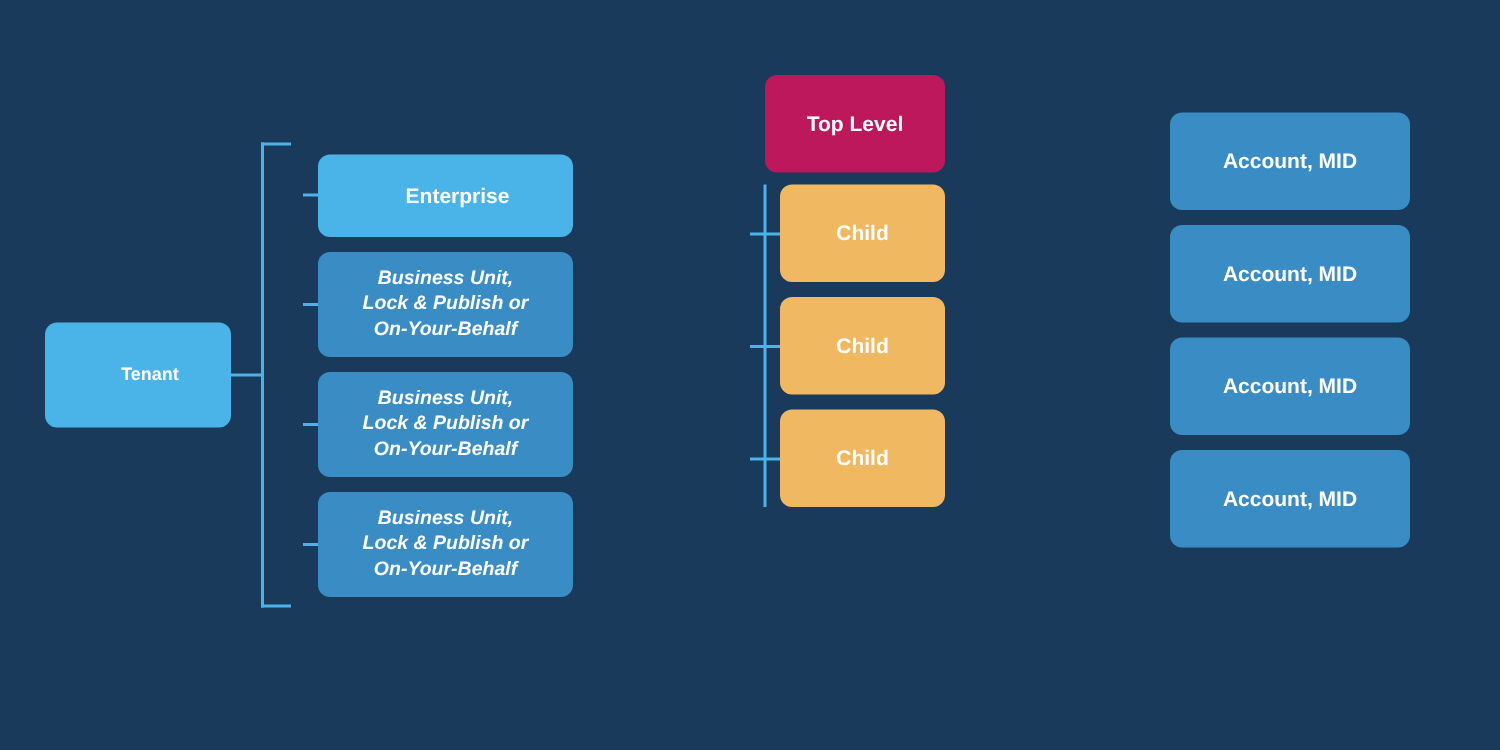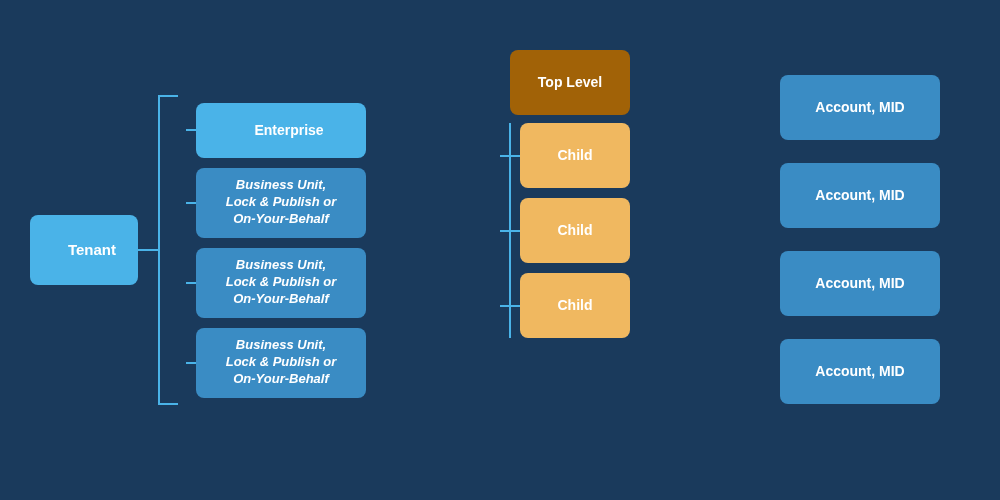--- a/index.html
+++ b/index.html
@@ -27,21 +27,21 @@
       font-size: 14px;
       line-height: 1.3;
     }
 
     .box-blue-light {
       background: #4ab3e8;
       padding-left: 16px;
     }
 
     .box-orange-dark {
-      background: #a16207;
+      background: #be185d;
     }
 
     .box-orange-light {
       background: #f0b860;
     }
 
     .box-blue-medium {
       background: #3a8cc4;
     }
 
@@ -123,21 +123,21 @@
       flex-shrink: 0;
     }
   </style>
 </head>
 <body>
 
 <div class="diagram-inner">
 
   <div class="tenant-section" style="position:absolute; left:30px; top:50%; transform:translateY(-50%);">
 
-    <div class="box box-blue-light tenant-box" style="width:108px;height:70px;font-size:15px;">
+    <div class="box box-blue-light tenant-box" style="width:124px;height:70px;font-size:12px;">
       <span>Tenant</span>
     </div>
 
     <div style="width:20px;height:2px;background:#4ab3e8;flex-shrink:0;"></div>
 
     <div class="bracket-shape"></div>
 
     <div class="enterprise-group">
 
       <div class="enterprise-row">
@@ -209,21 +209,21 @@
           <div style="width:20px;height:2px;background:#4ab3e8;"></div>
           <div class="box box-orange-light child-box" style="width:110px;height:65px;font-size:14px;">
             <span>Child</span>
           </div>
         </div>
 
       </div>
     </div>
   </div>
 
-  <div style="position:absolute; left:780px; top:75px; display:flex; flex-direction:column; gap:23px;">
+  <div style="position:absolute; left:780px; top:75px; display:flex; flex-direction:column; gap:10px;">
 
     <div class="box box-blue-medium account-box" style="width:160px;height:65px;font-size:14px;">
       <span>Account, MID</span>
     </div>
 
     <div class="box box-blue-medium account-box" style="width:160px;height:65px;font-size:14px;">
       <span>Account, MID</span>
     </div>
 
     <div class="box box-blue-medium account-box" style="width:160px;height:65px;font-size:14px;">

